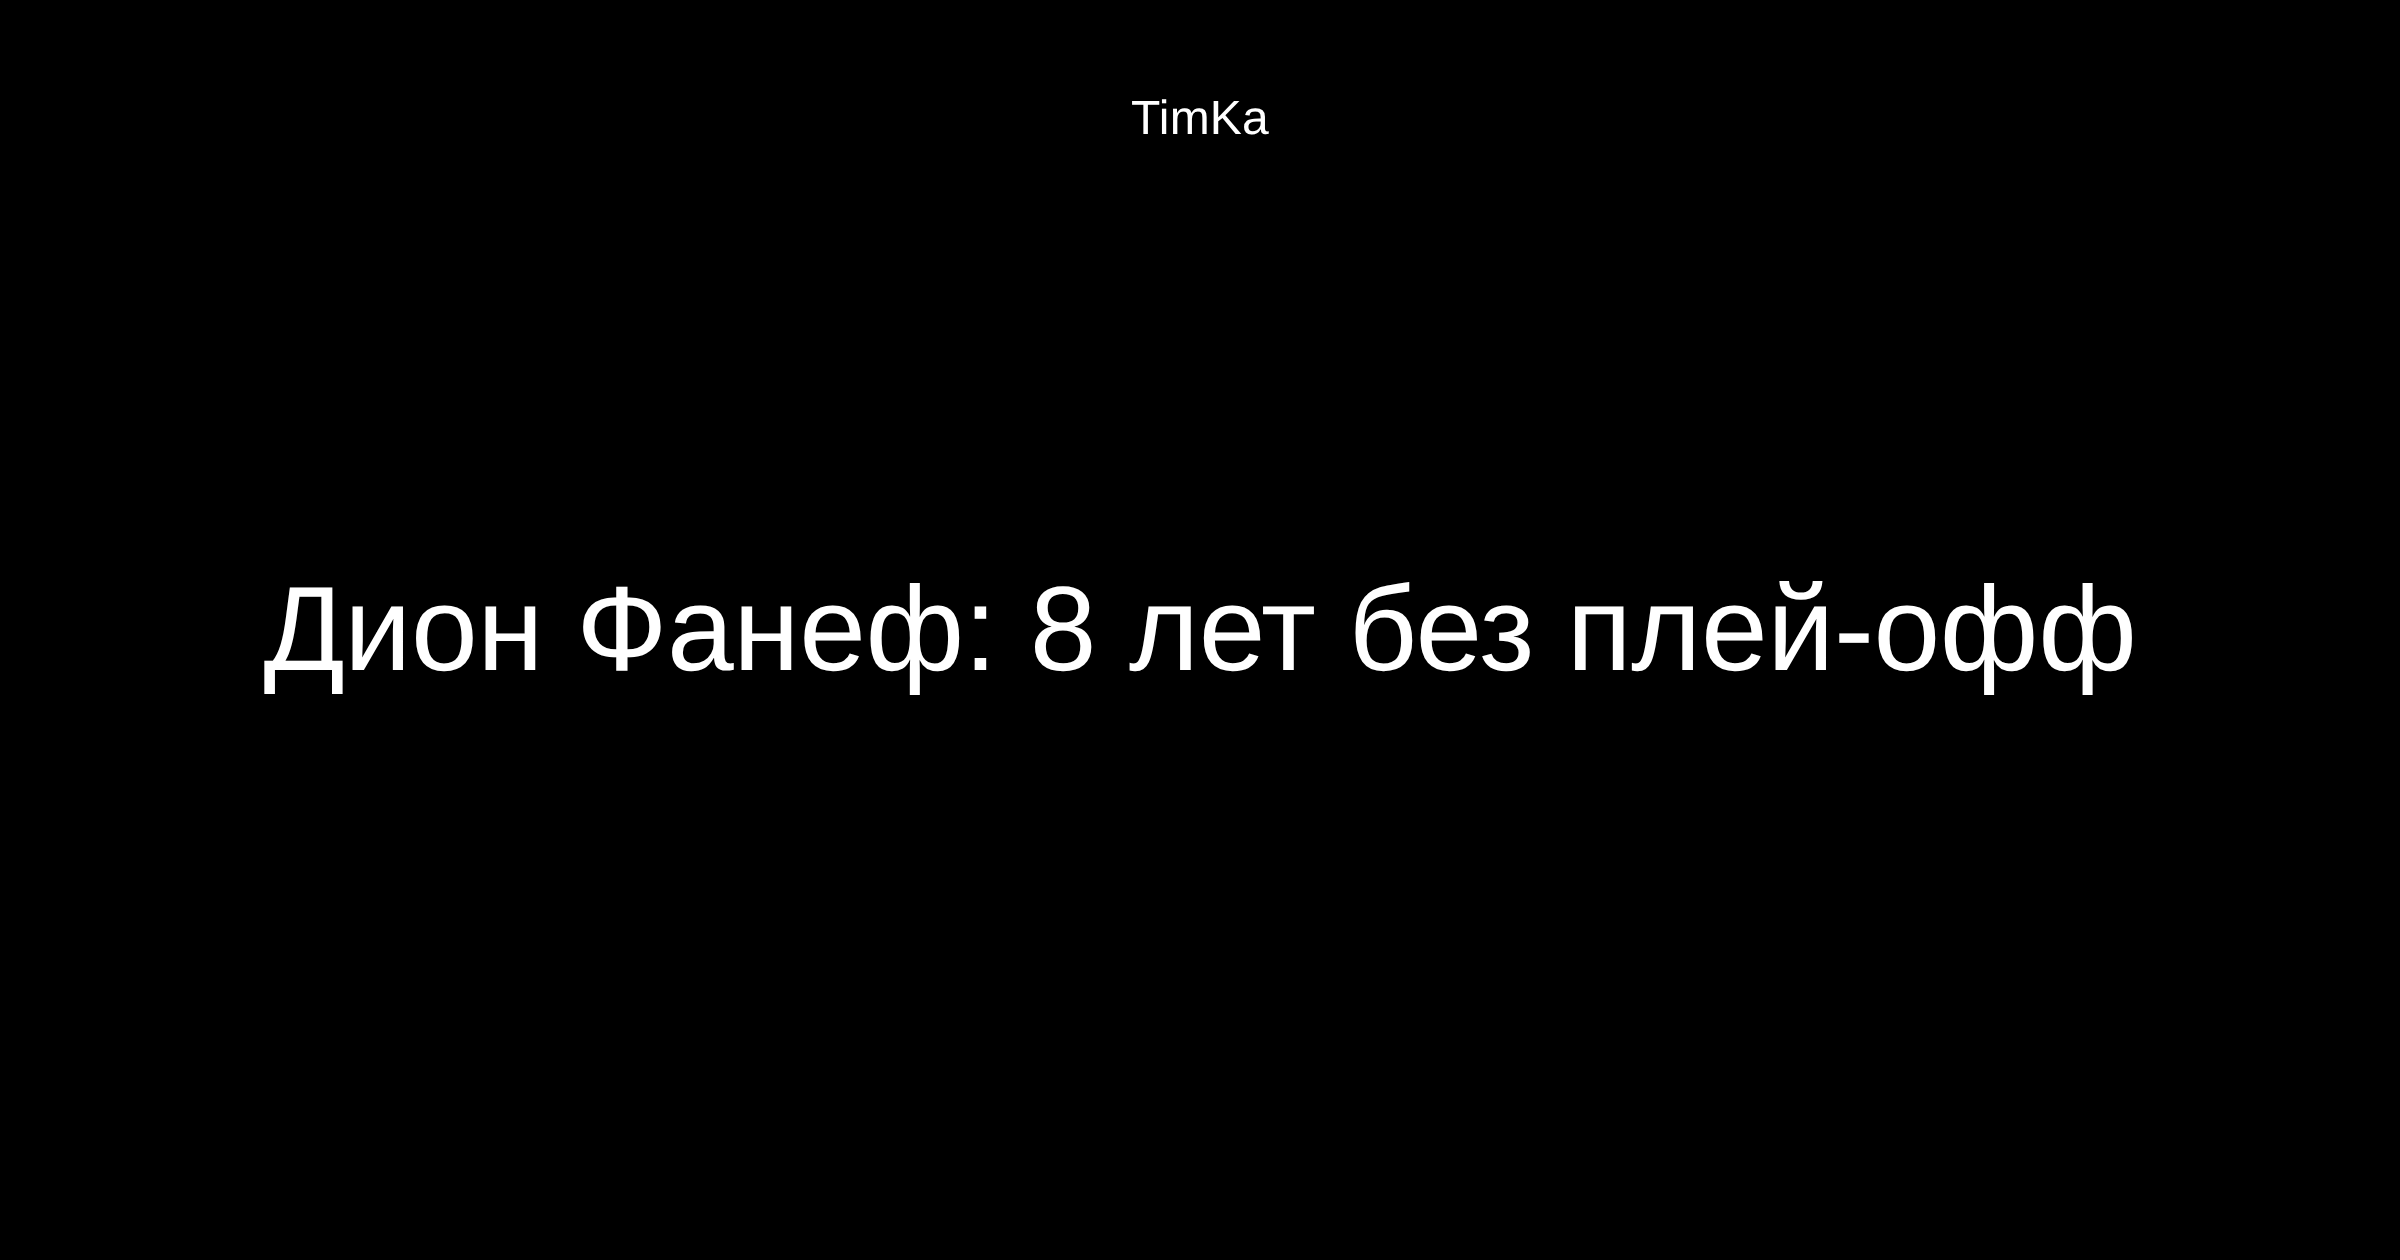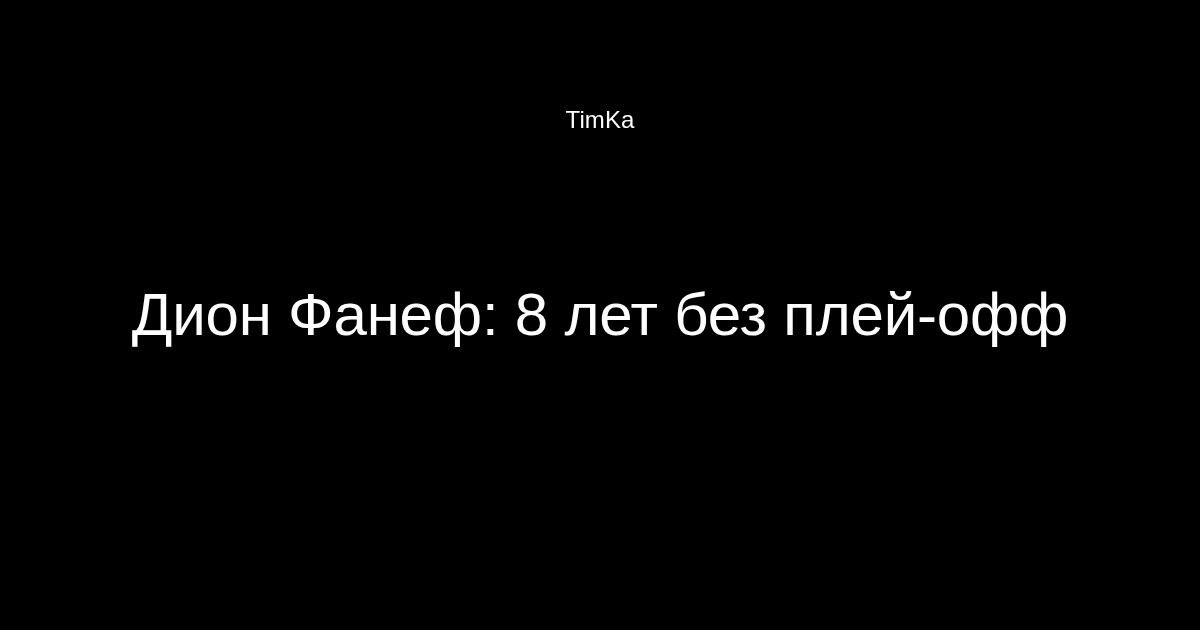--- a/index.html
+++ b/index.html
@@ -23,25 +23,25 @@
     background: #000000;
     display: flex;
     flex-direction: column;
     align-items: center;
     overflow: hidden;
   }
 
   
   #brand {
     position: absolute;
-    top: 12px;
+    top: 0;
     left: 0;
     width: 1200px;
     text-align: center;
-    padding-top: 96px;
+    padding-top: 48px;
     line-height: 1;
   }
 
   #brand-name {
     display: inline-block;
     color: #ffffff;
     font-family: "Liberation Sans", "DejaVu Sans", sans-serif;
     font-size: 24px;
     font-weight: 400;
     letter-spacing: 0.1px;

